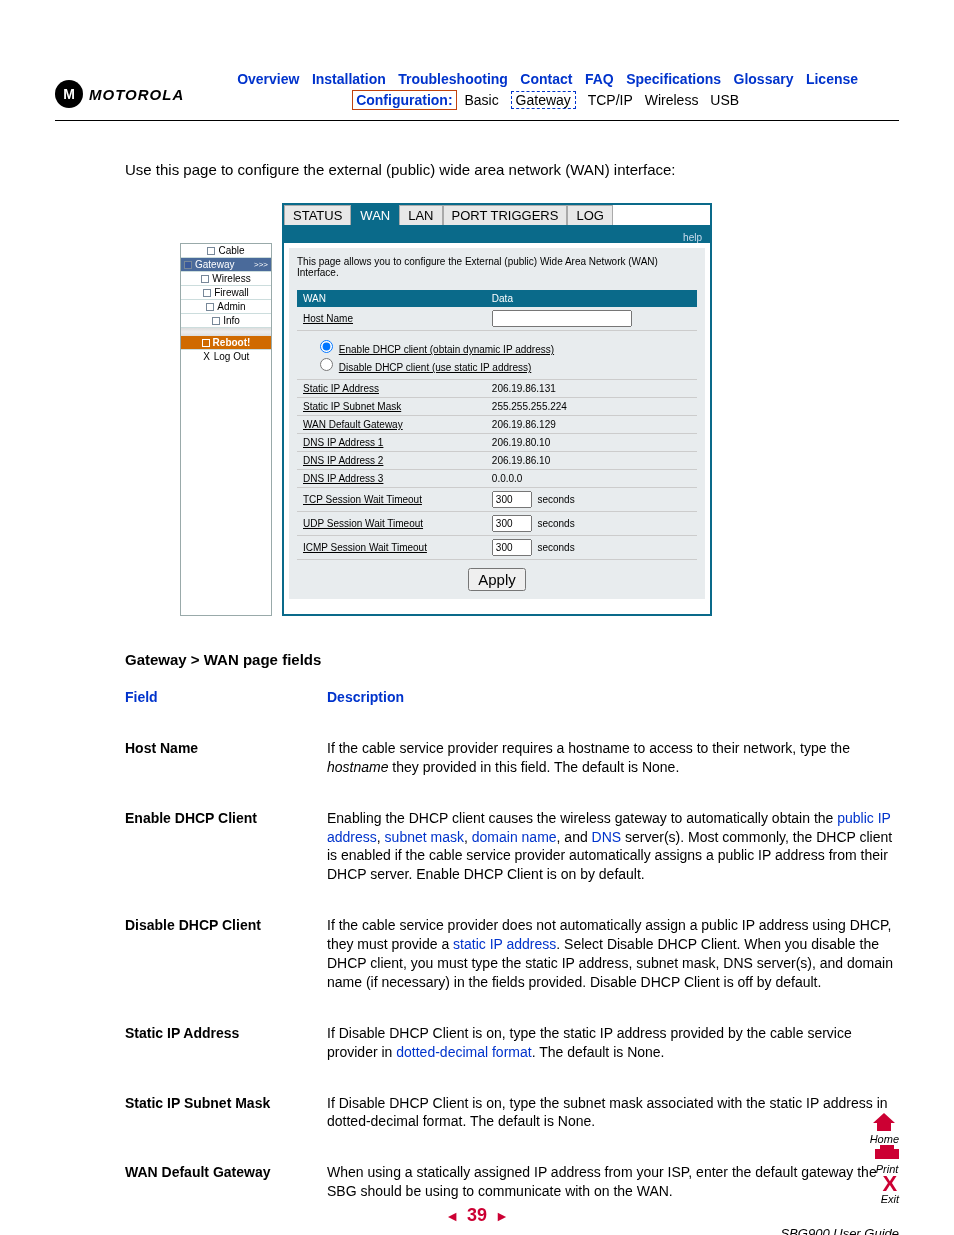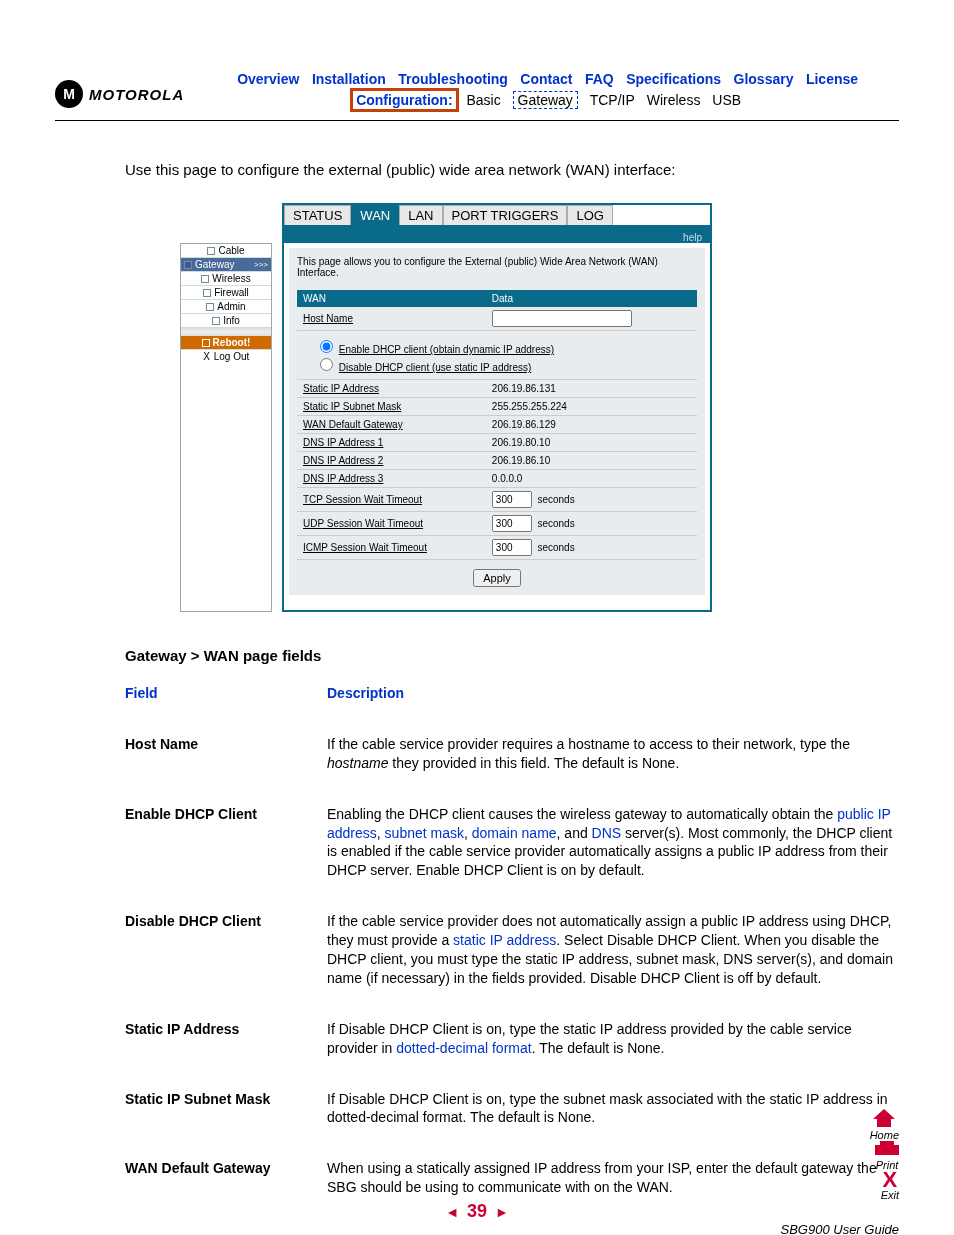--- a/index.html
+++ b/index.html
@@ -8,21 +8,21 @@
 
   
   .header { display: flex; align-items: flex-start; gap: 12px; }
   .logo-block { display: flex; align-items: center; gap: 6px; margin-top: 10px; }
   .logo-circle { width: 28px; height: 28px; border-radius: 50%; background: #000; display: flex; align-items: center; justify-content: center; }
   .logo-m { color: #fff; font-weight: bold; font-size: 14px; font-family: Arial; }
   .logo-text { font-weight: 900; font-style: italic; font-size: 15px; letter-spacing: 1px; }
   .nav-wrap { flex: 1; text-align: center; }
   .nav-top a { color: #0033cc; font-weight: bold; text-decoration: none; font-size: 14px; margin: 0 4px; }
   .nav-sub { margin-top: 4px; font-size: 14px; }
-  .nav-sub .conf-label { color: #0033cc; font-weight: bold; border: 3px solid #c2410c; padding: 1px 3px; }
+  .nav-sub .conf-label { color: #0033cc; font-weight: bold; border: 1px solid #c2410c; padding: 1px 3px; }
   .nav-sub a { color: #000; text-decoration: none; margin: 0 4px; }
   .nav-sub .sub-active { border: 1px dashed #0033cc; padding: 0 4px; }
   .hr { border: 0; border-top: 1px solid #000; margin: 12px 0 40px 0; }
 
   .intro { font-size: 15px; margin: 0 0 25px 70px; }
 
   
   .shot-area { display: flex; gap: 10px; margin-left: 125px; }
   .side-nav { width: 92px; font-size: 10px; margin-top: 40px; border: 1px solid #9aa; }
   .side-nav .sn-row { display: flex; align-items: center; gap: 3px; padding: 1px 3px; border-bottom: 1px solid #cdd; justify-content: center; }
@@ -43,21 +43,21 @@
   .help-bar a { color: #cde; font-size: 10px; text-decoration: none; }
   .panel-inner { background: #e8ecee; margin: 5px; padding: 8px; }
   .panel-desc { font-size: 10px; margin-bottom: 12px; }
   .cfg-table { width: 100%; font-size: 10px; border-collapse: collapse; }
   .cfg-table th { background: #0a6a8a; color: #fff; text-align: left; font-weight: normal; padding: 3px 6px; }
   .cfg-table td { padding: 3px 6px; border-bottom: 1px solid #ccc; }
   .cfg-table td .ul { text-decoration: underline; }
   .cfg-table input[type=text] { width: 140px; font-size: 10px; }
   .cfg-table input.short { width: 40px; }
   .apply-wrap { text-align: center; padding-top: 8px; }
-  .apply-wrap button { font-size: 11px; padding: 1px 8px; }
+  .apply-wrap button { font-size: 15px; padding: 1px 8px; }
 
   
   .section-title { font-weight: bold; font-size: 15px; margin: 35px 0 20px 70px; }
   .fields { display: grid; grid-template-columns: 170px 1fr; column-gap: 0; row-gap: 18px; margin-left: 70px; font-size: 14px; line-height: 1.35; gap: 32px; }
   .fields .fh { color: #0033cc; font-weight: bold; }
   .fields .fn { font-weight: bold; }
   .fields .fd a, .glink { color: #0033cc; text-decoration: none; }
   .fields .fd i { font-style: italic; }
 
   

